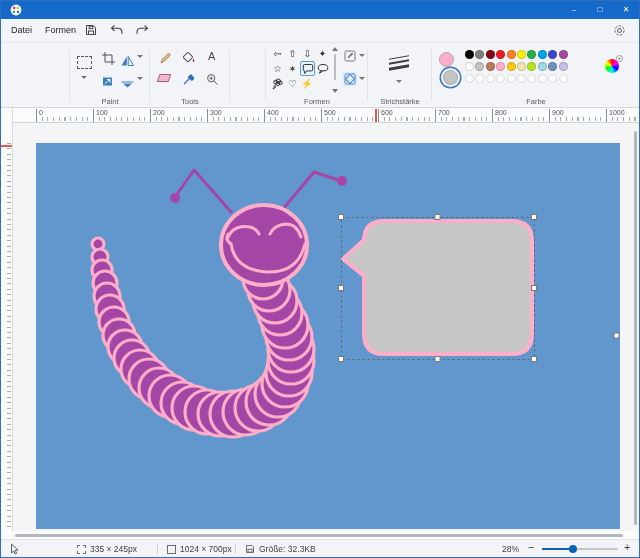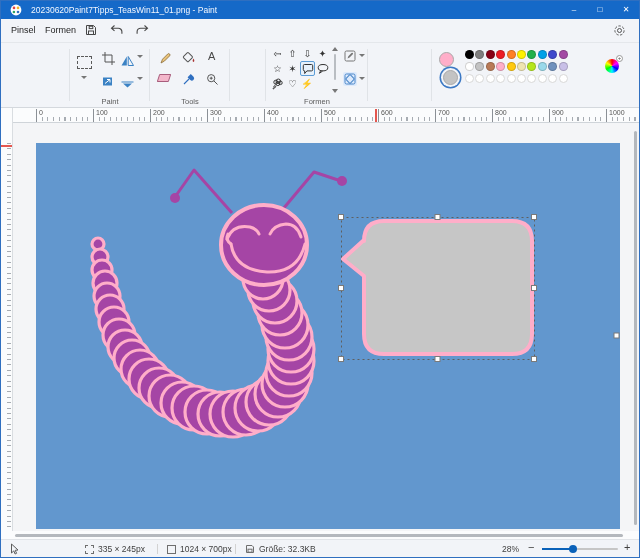--- a/index.html
+++ b/index.html
@@ -104,30 +104,29 @@
 <div class="window">
 
   <div class="titlebar">
     <svg class="app-icon" viewBox="0 0 12 12">
       <circle cx="6" cy="6" r="5.4" fill="#ffffff"></circle>
       <circle cx="4" cy="3.9" r="1.3" fill="#e04343"></circle>
       <circle cx="8" cy="3.9" r="1.3" fill="#f2b428"></circle>
       <circle cx="3.9" cy="8" r="1.3" fill="#2fa363"></circle>
       <circle cx="8" cy="8" r="1.3" fill="#2f6fc0"></circle>
     </svg>
-    <span class="title-text">20230620Paint7Tipps_TeasWin11_01.png - Paint</span>
     <div class="win-controls">
       <div class="win-btn">–</div>
       <div class="win-btn">□</div>
       <div class="win-btn">✕</div>
     </div>
   </div>
 
   <div class="menubar">
-    <span class="menu-item" style="left:10px">Pinsel</span>
+    <span class="menu-item" style="left:10px">Datei</span>
     <span class="menu-item" style="left:44px">Formen</span>
     <span class="mb-ic" style="left:82px">
       <svg width="12" height="12">
         <path d="M1.5 1.5 h7 l2 2 v7 h-9 z" fill="none" stroke="#474747"></path>
         <rect x="3.5" y="7" width="5" height="3.5" fill="none" stroke="#474747"></rect>
         <rect x="4.2" y="2.2" width="3.6" height="2.4" fill="none" stroke="#474747"></rect>
       </svg>
     </span>
     <span class="mb-ic" style="left:108px">
       <svg width="14" height="12">
@@ -263,20 +262,29 @@
         <svg width="12" height="12">
           <rect x="1" y="1" width="10" height="10" rx="1.5" fill="none" stroke="#4a86c8"></rect>
           <rect x="2.8" y="2.8" width="6.4" height="6.4" rx="1" transform="rotate(45 6 6)" fill="none" stroke="#4a86c8"></rect>
         </svg>
       </span>
       <span class="chev" style="left:92px;top:34px"></span>
       <div class="sec-label">Formen</div>
     </div>
     <div class="vsep" style="left:366px"></div>
 
+    <div class="sec" style="left:368px;width:62px">
+      <span class="stroke-lines" style="left:20px;top:14px">
+        <i class="sw1" style="width:100%"></i>
+          <i class="sw2" style="width:100%"></i>
+          <i class="sw3"></i>
+      </span>
+      <span class="chev" style="left:27px;top:37px"></span>
+      <div class="sec-label">Strichstärke</div>
+    </div>
     <div class="vsep" style="left:430px"></div>
 
     <div class="sec" style="left:432px;right:0">
       <span class="fcirc" id="color1" style="left: 6px; top: 9px; background: rgb(255, 174, 201);"></span>
       <span class="fcirc sel" id="color2" style="left: 10px; top: 27px; background: rgb(195, 195, 195);"></span>
       <div class="palette">
         <div class="palette-row">
             <span class="swatch" style="background: rgb(0, 0, 0);"></span>
             <span class="swatch" style="background: rgb(127, 127, 127);"></span>
             <span class="swatch" style="background: rgb(136, 0, 21);"></span>
@@ -309,20 +317,21 @@
             <span class="swatch empty"></span>
             <span class="swatch empty"></span>
             <span class="swatch empty"></span>
             <span class="swatch empty"></span>
             <span class="swatch empty"></span>
           </div>
       </div>
       <span class="wheel" style="left:172px;top:16px">
         <span class="wheel-plus">+</span>
       </span>
+      <div class="sec-label">Farbe</div>
     </div>
   </div>
 
   <div class="ruler-h" id="ruler-h">
     <div class="ruler-corner"></div>
     <div class="ruler-ticks-h"></div>
     <div class="ruler-mark-h" style="left:374px"></div>
   <span class="ruler-num" style="left: 35px;">0</span>
       <span class="ruler-num" style="left: 92px;">100</span>
       <span class="ruler-num" style="left: 149px;">200</span>
@@ -402,21 +411,21 @@
   <div class="hscroll-row">
     <div class="hscroll"></div>
   </div>
 
   <div class="statusbar">
     <span class="st" style="left:9px;top:3px">
       <svg width="9" height="12">
         <path d="M1.5 1 L1.5 10 L3.8 7.9 L5.1 11 L6.6 10.3 L5.2 7.3 L8 7 Z" fill="none" stroke="#5c5c5c"></path>
       </svg>
     </span>
-    <span class="st" style="left:84px">
+    <span class="st" style="left:76px">
       <span class="ic-dash"></span>
       <span>335 × 245px</span>
     </span>
     <span class="st-div" style="left:156px"></span>
     <span class="st" style="left:166px">
       <span class="ic-solid"></span>
       <span>1024 × 700px</span>
     </span>
     <span class="st-div" style="left:234px"></span>
     <span class="st" style="left:244px">

